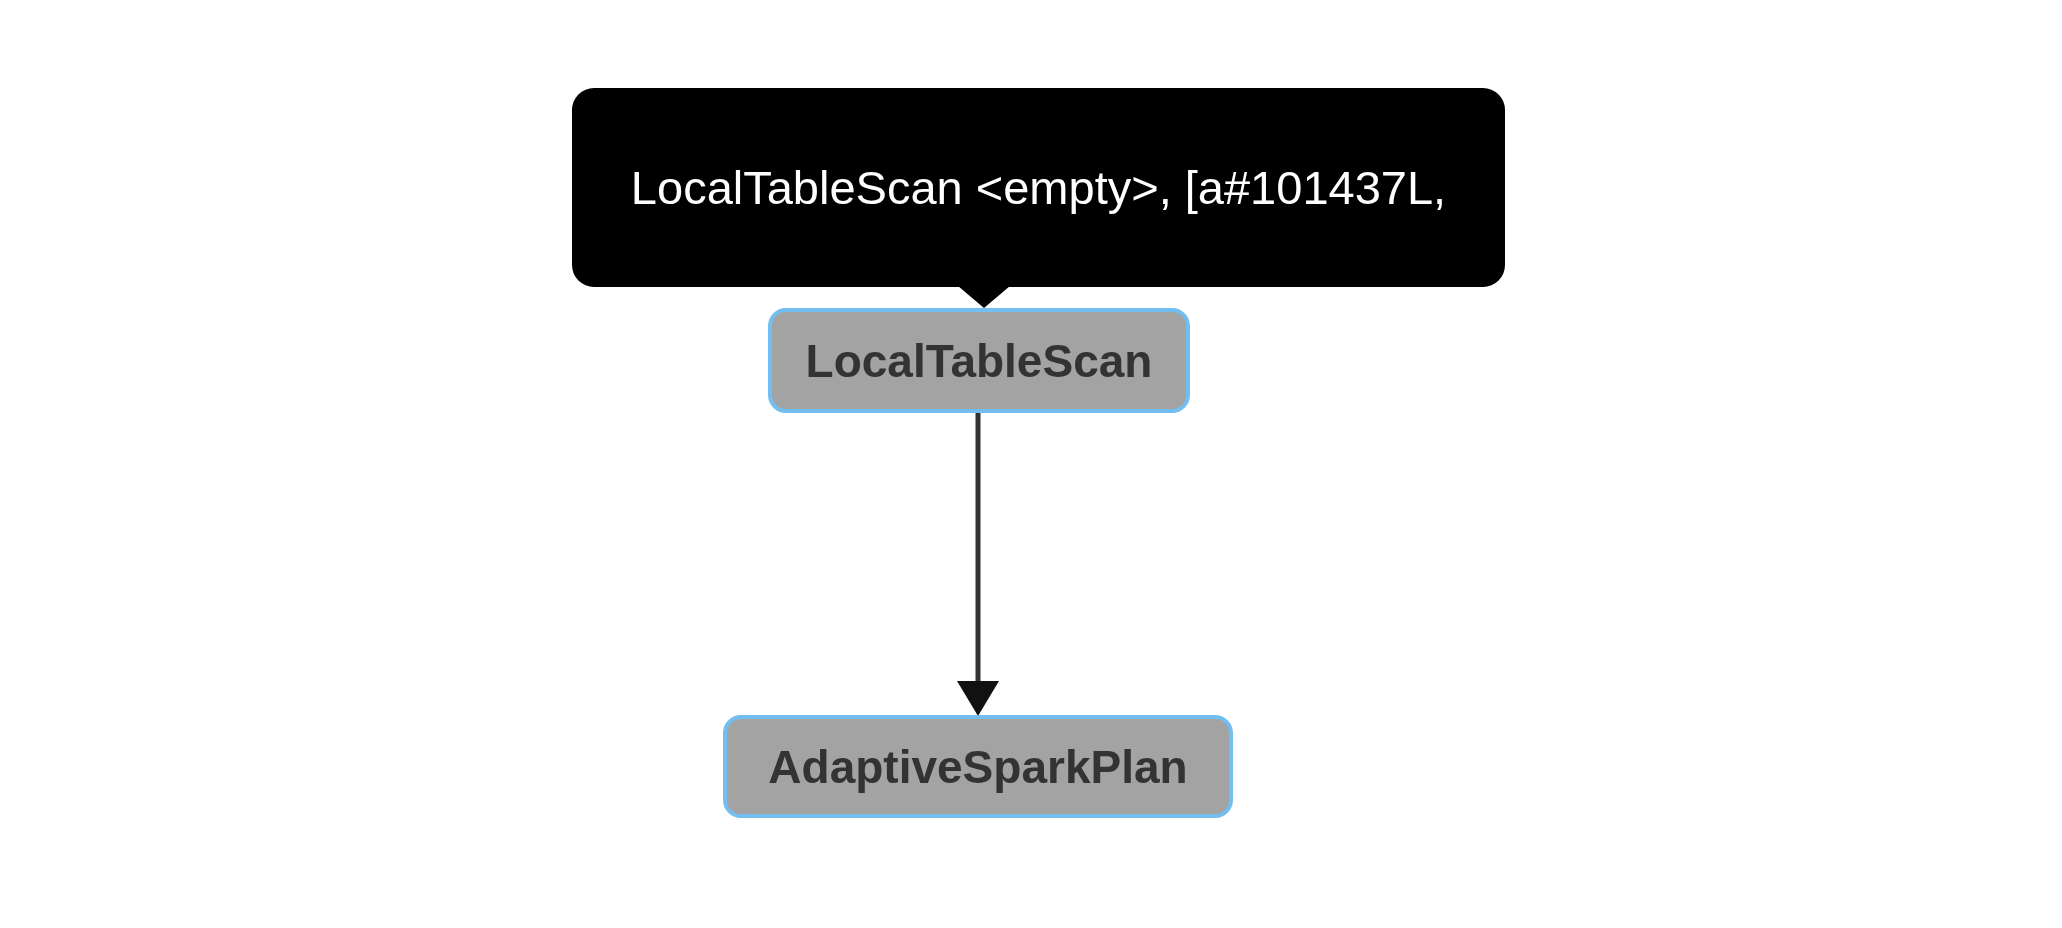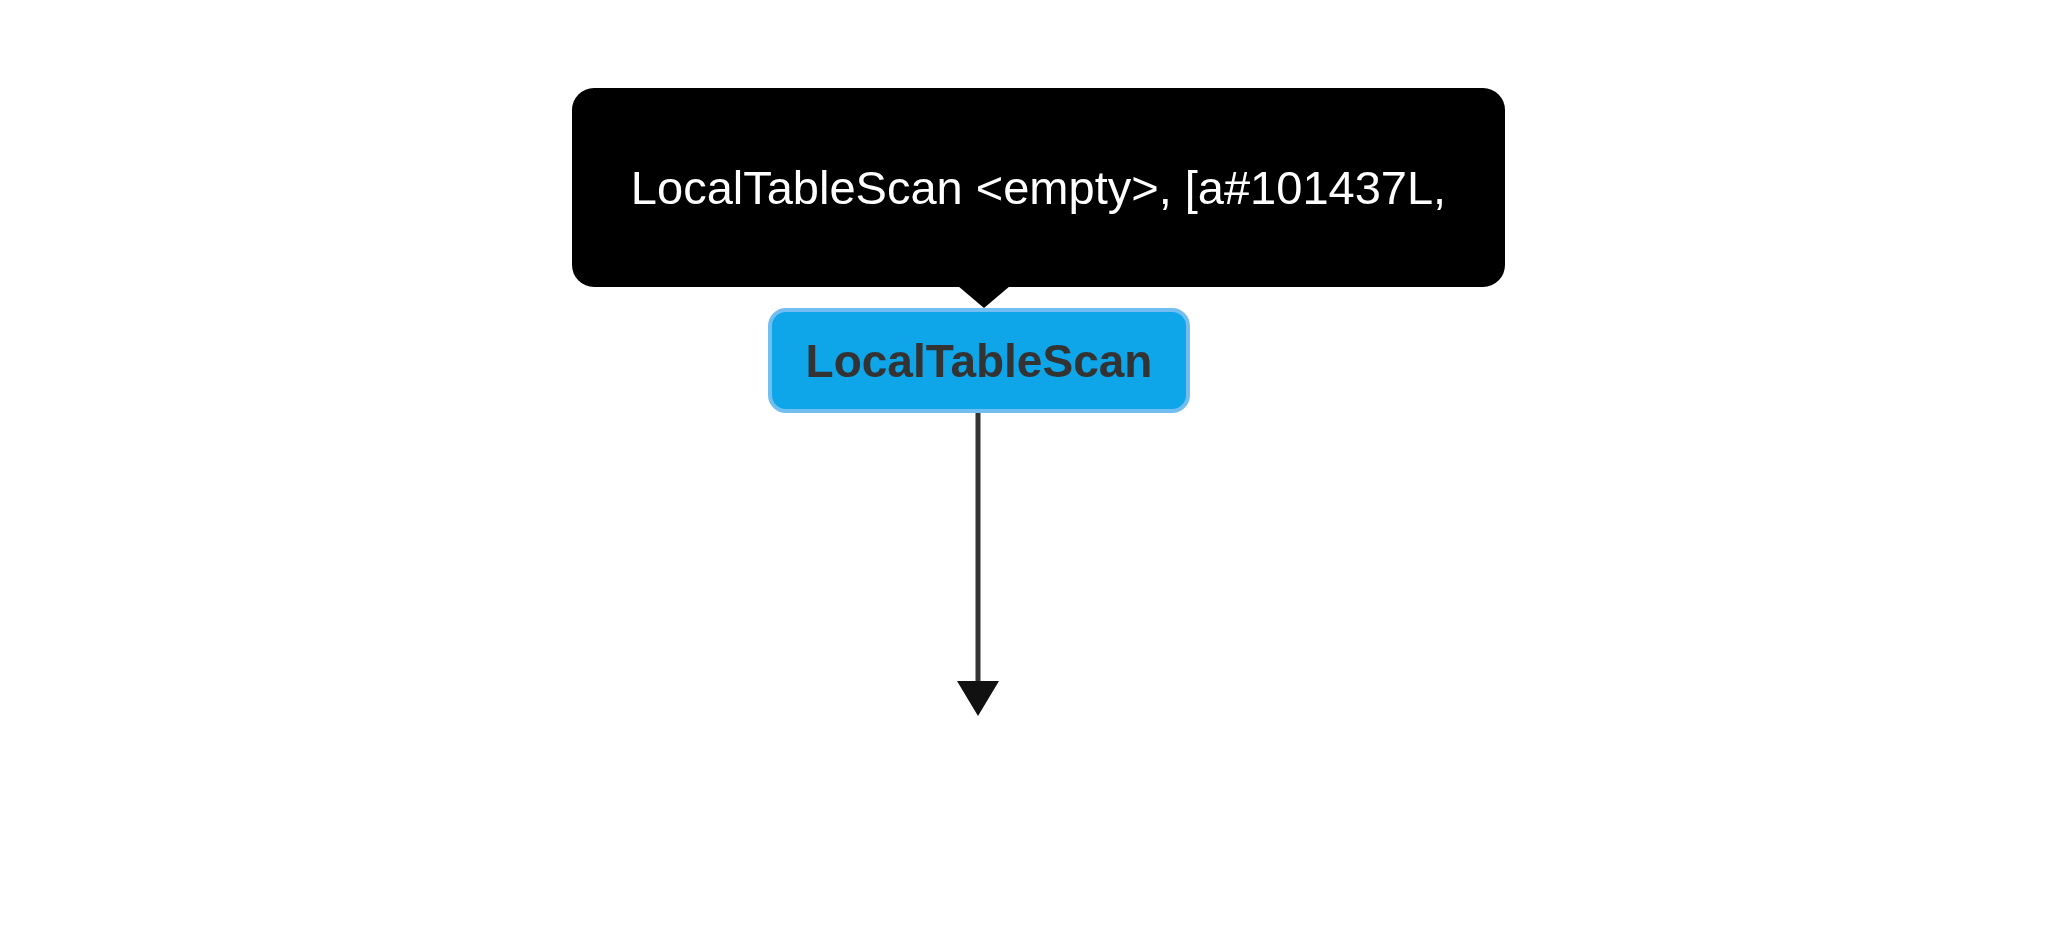--- a/index.html
+++ b/index.html
@@ -39,21 +39,21 @@
     top: 286px;
     width: 0;
     height: 0;
     border-left: 26px solid transparent;
     border-right: 26px solid transparent;
     border-top: 22px solid #000000;
   }
   .plan-node {
     position: absolute;
     box-sizing: border-box;
-    background: #0ea5e9;
+    background: #a3a3a3;
     border: 4px solid #72bef0;
     border-radius: 18px;
     display: flex;
     align-items: center;
     justify-content: center;
     font-weight: bold;
     font-size: 46px;
     color: #333333;
     white-space: nowrap;
   }
@@ -89,14 +89,17 @@
 
   <div class="plan-node" id="node-localtablescan">
     <span>LocalTableScan</span>
   </div>
 
   <svg class="edge-svg" viewBox="0 0 62 304">
     <line x1="30" y1="0" x2="30" y2="272" stroke="#333333" stroke-width="5"></line>
     <polygon points="9,268 51,268 30,303" fill="#111111"></polygon>
   </svg>
 
+  <div class="plan-node" id="node-adaptivesparkplan">
+    <span>AdaptiveSparkPlan</span>
+  </div>
 
 </div>
 
 </body></html>

